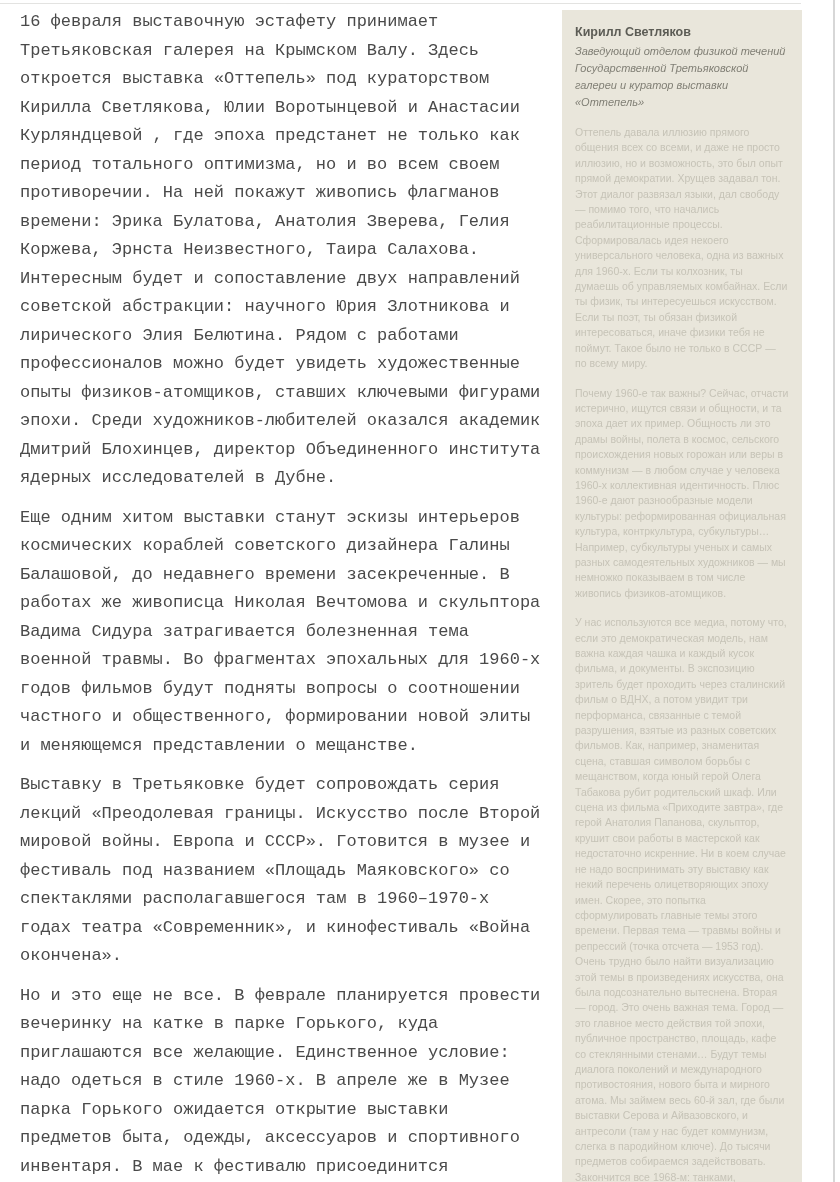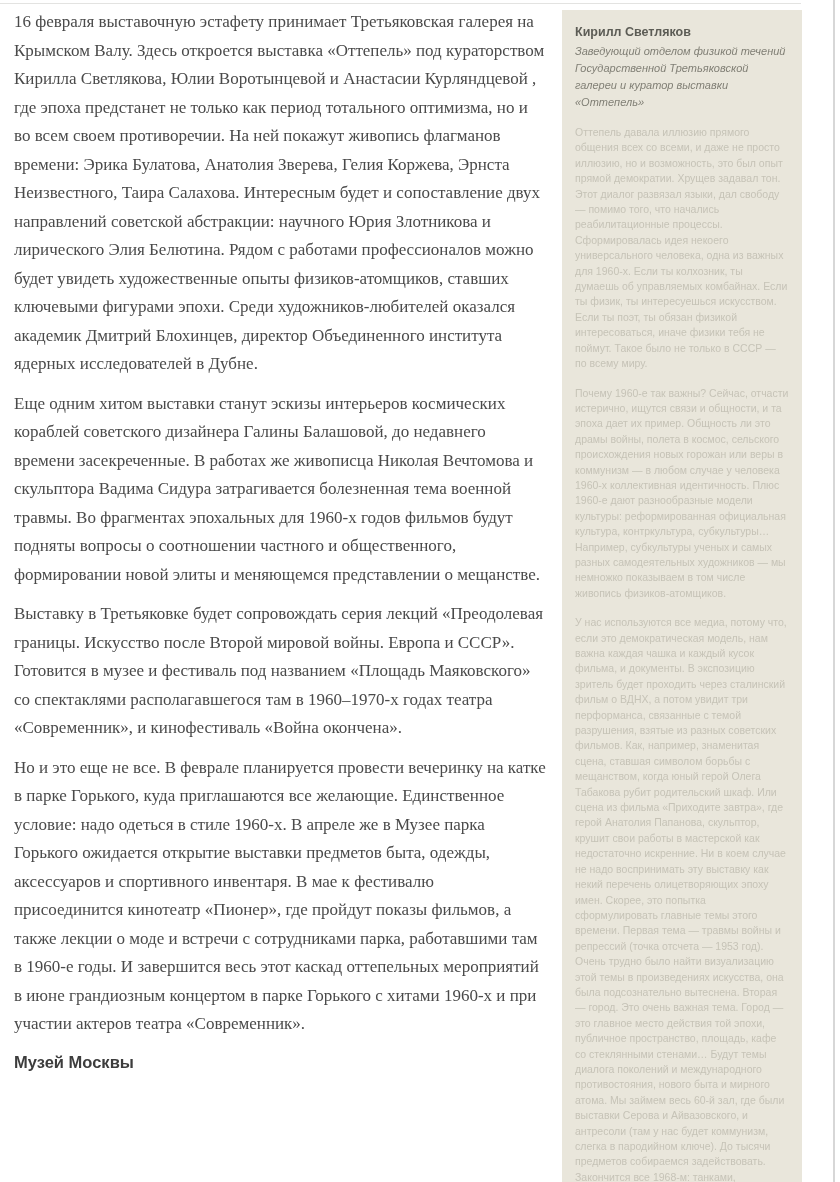--- a/index.html
+++ b/index.html
@@ -30,21 +30,21 @@
   
   .main-col {
     position: absolute;
     left: 14px; top: 8px;
     width: 533px;
     font-family: "Liberation Serif", "DejaVu Serif", serif;
     font-size: 17px;
     line-height: 28.5px;
     color: #4a4a4a;
   }
-  .main-col p { margin: 0 0 11px 0; }
+  .main-col p { margin: 0 0 11px 6px; font-family: Liberation Mono, monospace; }
   .event-footer { margin-top: 0; }
   .event-footer .venue {
     font-family: "Liberation Sans", "DejaVu Sans", sans-serif;
     font-weight: bold;
     font-size: 16.5px;
     line-height: 25px;
     color: #3d3d3d;
     margin: 0;
   }
   

